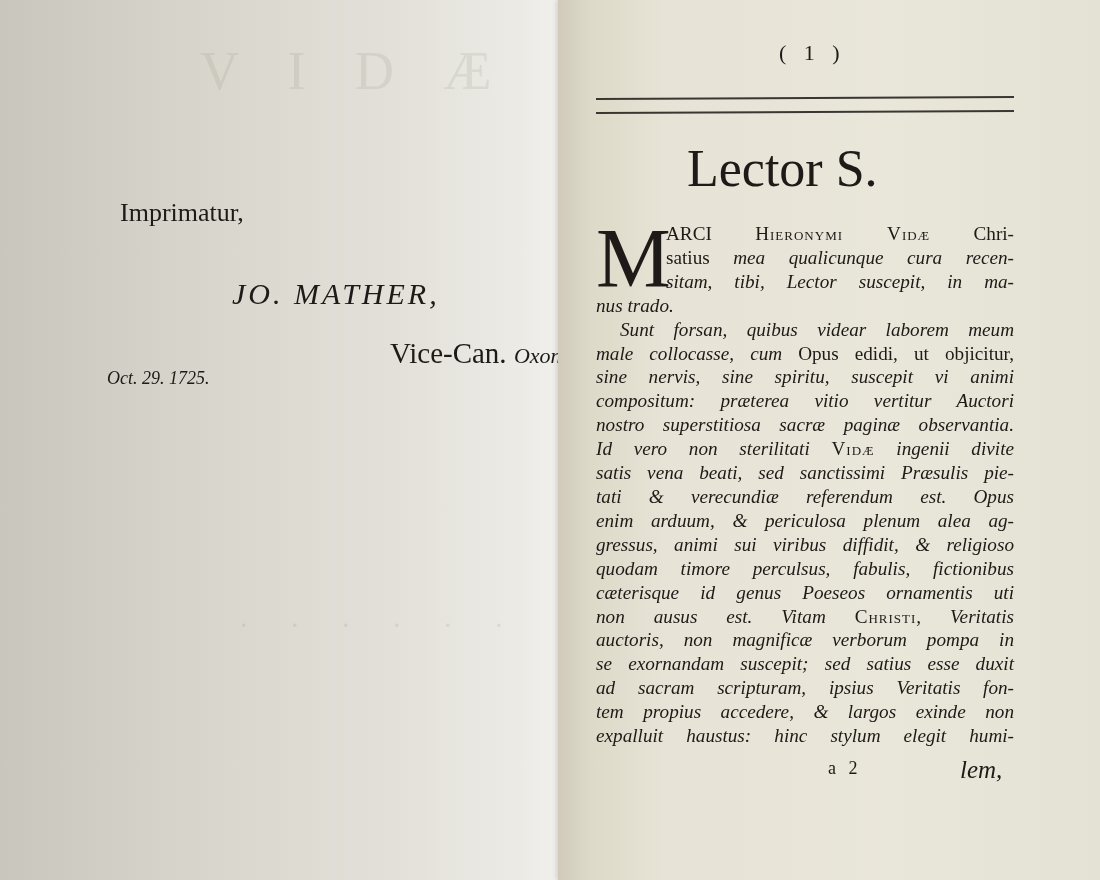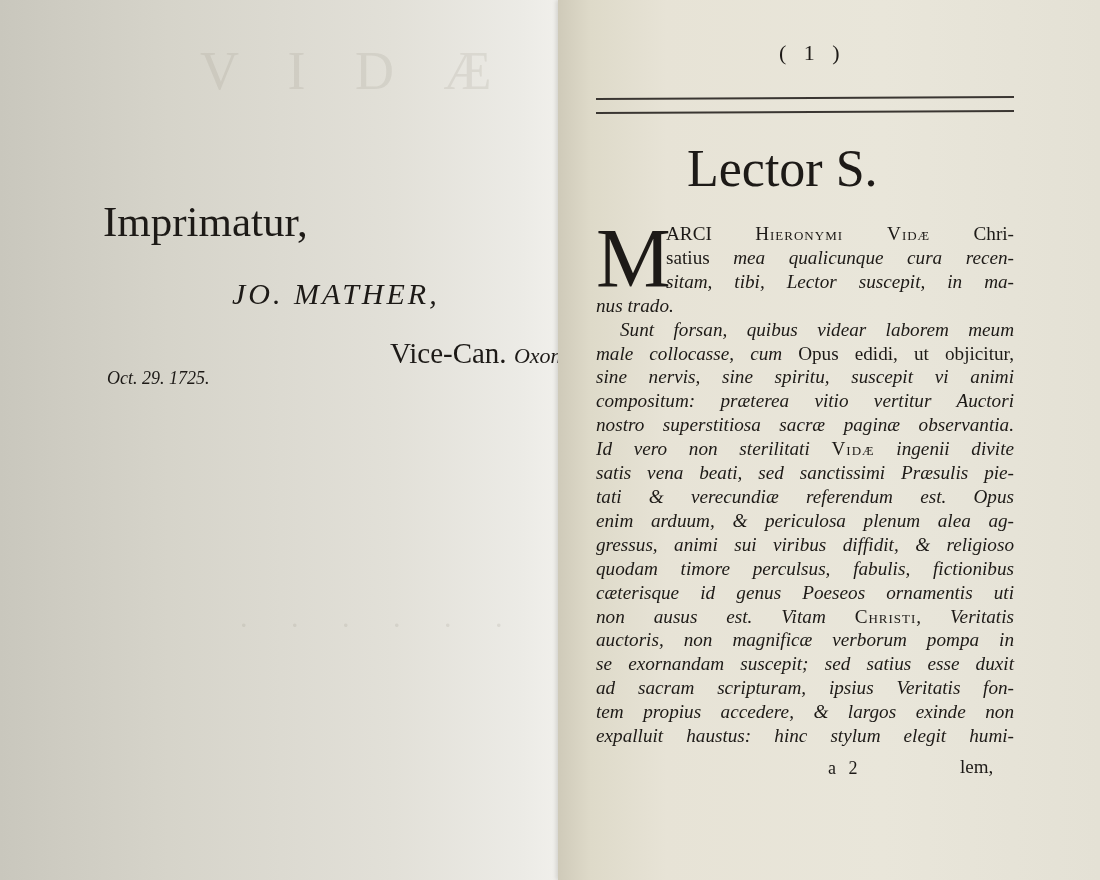--- a/index.html
+++ b/index.html
@@ -15,21 +15,21 @@
   }
   .page-right {
     position: absolute; left: 558px; top: 0; width: 542px; height: 880px;
     background: linear-gradient(90deg, #cfcab9 0%, #dedac9 6%, #e7e3d6 20%, #e9e6da 60%, #e4e1d5 100%);
     box-shadow: -2px 0 4px rgba(0,0,0,0.12);
   }
   .show-through {
     position: absolute; color: rgba(120,115,100,0.13);
     font-size: 54px; letter-spacing: 18px; white-space: nowrap;
   }
-  .imprimatur { position: absolute; left: 103px; top: 200px; font-size: 43px; line-height: 1; }
+  .imprimatur { position: absolute; left: 120px; top: 200px; font-size: 26px; line-height: 1; }
   .licenser { position: absolute; left: 232px; top: 277px; font-size: 30px; font-style: italic; letter-spacing: 3px; }
   .office { position: absolute; left: 390px; top: 337px; font-size: 29px; white-space: nowrap; }
   .office .oxon { font-size: 22px; font-style: italic; }
   .date { position: absolute; left: 107px; top: 368px; font-size: 18px; font-style: italic; }
 
   .folio { position: absolute; left: 779px; top: 40px; font-size: 22px; letter-spacing: 6px; }
   .rule { position: absolute; left: 596px; width: 418px; height: 1.5px; background: #3a3632; }
   .heading { position: absolute; left: 687px; top: 143px; font-size: 52px; line-height: 1; }
   .body-text {
     position: absolute; left: 596px; top: 222px; width: 418px;
@@ -37,21 +37,21 @@
   }
   .line { display: block; white-space: nowrap; text-align-last: justify; text-align: justify; }
   .line.last { text-align-last: left; }
   .drop-cap {
     position: absolute; left: 596px; top: 224px; font-size: 84px; line-height: 70px; font-style: normal;
   }
   .indent-cap { padding-left: 70px; }
   .roman { font-style: normal; }
   .sc { font-style: normal; font-variant: small-caps; letter-spacing: 1px; }
   .signature { position: absolute; left: 828px; top: 758px; font-size: 18px; letter-spacing: 4px; }
-  .catchword { position: absolute; left: 960px; top: 756px; font-size: 19px; }
+  .catchword { position: absolute; left: 960px; top: 756px; font-size: 25px; font-style: italic; }
 </style>
 </head>
 <body>
 
 <div class="page-left">
   <div class="show-through" style="left:200px;top:40px;">V I D Æ</div>
   <div class="show-through" style="left:240px;top:600px;font-size:30px;">. . . . . .</div>
   <div class="imprimatur">Imprimatur,</div>
   <div class="licenser">JO. MATHER,</div>
   <div class="office">

